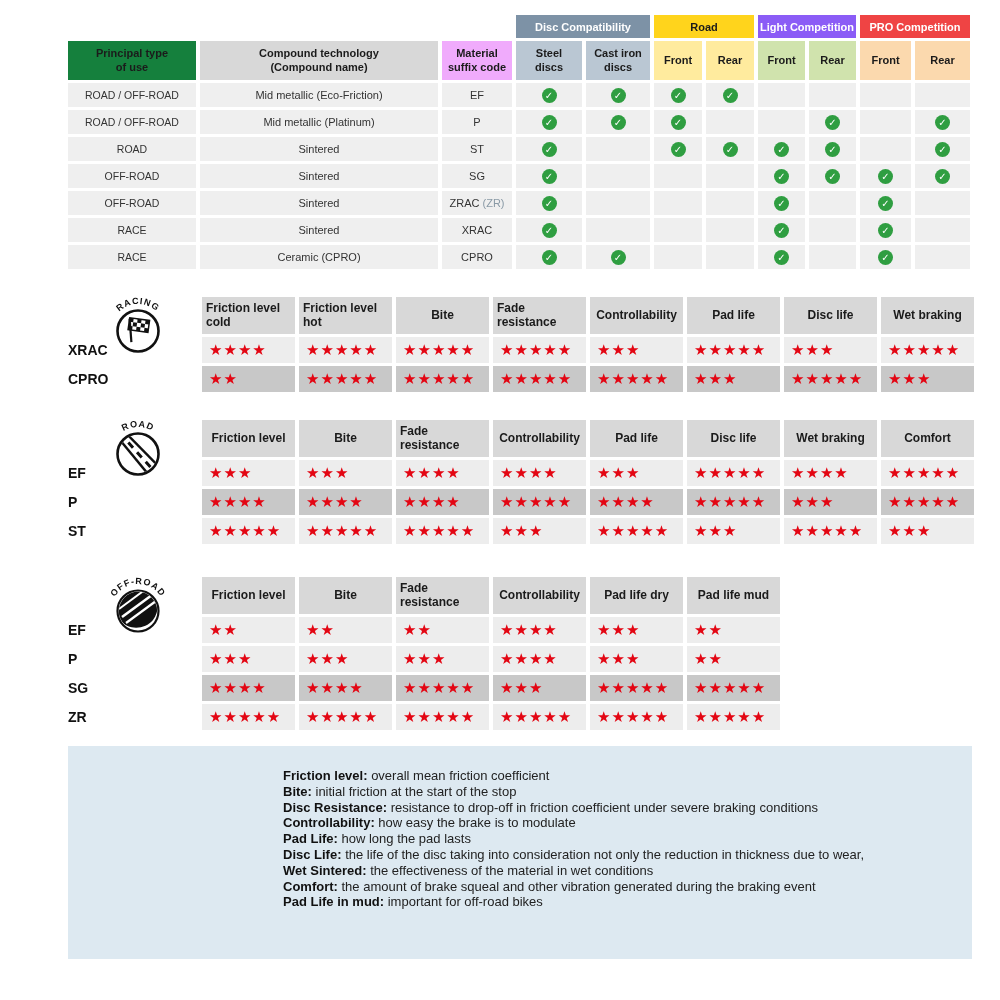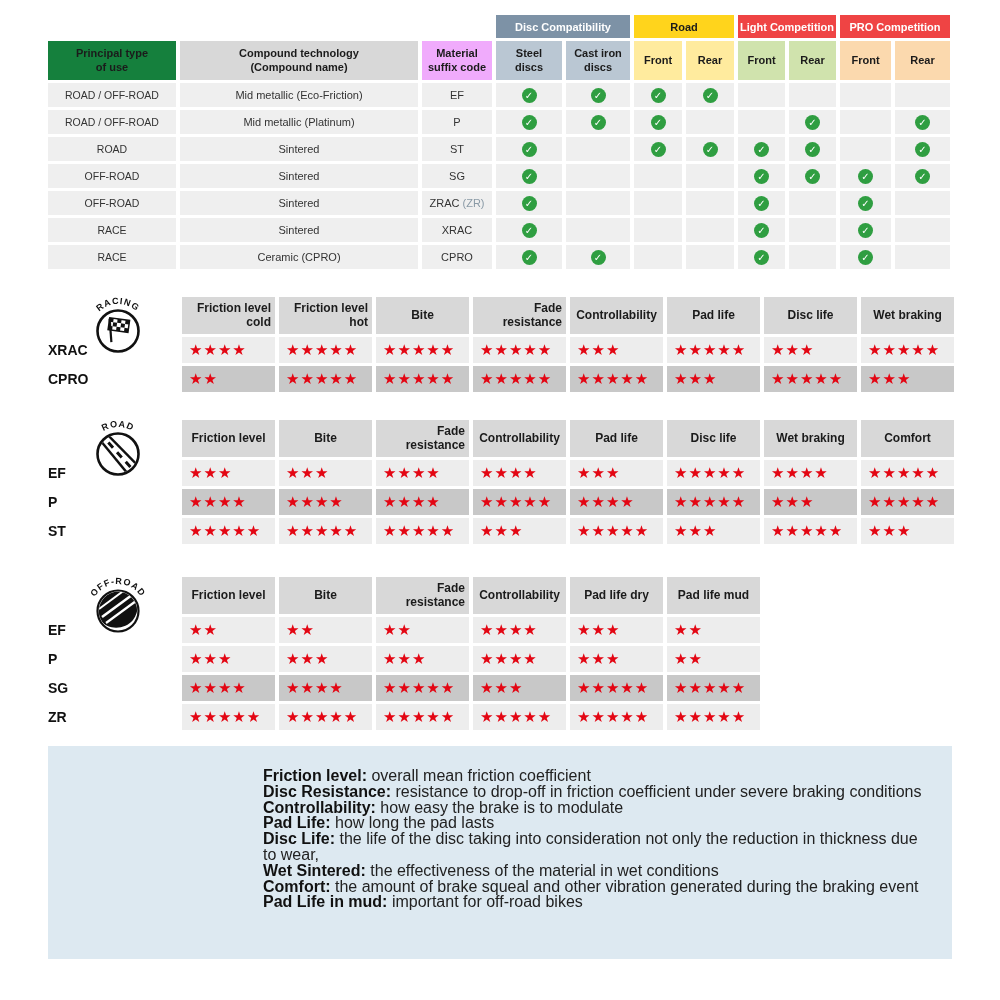--- a/index.html
+++ b/index.html
@@ -1,17 +1,17 @@
 <!DOCTYPE html>
 <html style="--check_green: #2f9e41; --star_red: #e30613; --header_gray: #d8d8d8; --row_light: #ededed; --row_dark: #c8c8c8; --cell_gray: #efefef; --legend_bg: #dde9f1;"><head>
 <meta charset="utf-8">
 <style>
   html,body{margin:0;padding:0;}
   body{width:1000px;height:1000px;background:#ffffff;font-family:"Liberation Sans",sans-serif;color:#222;}
-  .page{box-sizing:border-box;width:904px;height:1000px;padding:12px 48px 0 48px;position:relative;}
+  .page{box-sizing:border-box;width:904px;height:1000px;padding:12px 48px 0 48px;position:relative;margin-left:20px;}
 
   
   .compat{border-collapse:separate;border-spacing:4px 3px;table-layout:fixed;width:910px;margin-left:-4px;}
   .compat td{text-align:center;vertical-align:middle;overflow:hidden;}
   .compat .group{height:21px;font-size:11px;font-weight:bold;}
   .compat .colhead{height:37px;font-size:11px;font-weight:bold;white-space:pre-line;line-height:1.2;color:#1b1b1b;}
   .compat .cell{height:22px;background:#efefef;font-size:11px;color:#333;}
   .compat .use{font-size:10.5px;}
   .compat .note{color:#8a9aa6;}
   .check{display:inline-block;width:15px;height:15px;border-radius:50%;background:var(--check_green,#2f9e41);color:#fff;
@@ -23,32 +23,32 @@
   .sec-road{margin-top:12px;}
   .sec-offroad{margin-top:10px;}
   .section-icon{position:absolute;left:38px;top:-4px;}
   .arc-text{font-size:9px;font-weight:bold;letter-spacing:1px;fill:#111;font-family:"Liberation Sans",sans-serif;}
   .rt{display:grid;gap:3px 4px;}
   .rt-margin-racing{margin-top:25px;}
   .rt-margin-road{margin-top:28px;}
   .rt-margin-offroad{margin-top:33px;}
   .rt-corner{background:transparent;}
   .rt-head{background:var(--header_gray,#d8d8d8);height:37px;display:flex;align-items:center;justify-content:center;
-           text-align:right;font-weight:bold;font-size:12px;line-height:1.15;color:#1b1b1b;padding:0 4px;box-sizing:border-box;}
+           text-align:left;font-weight:bold;font-size:12px;line-height:1.15;color:#1b1b1b;padding:0 4px;box-sizing:border-box;}
   .rt-label{display:flex;align-items:center;font-weight:bold;font-size:14px;color:#111;}
   .rt-cell{height:26px;display:flex;align-items:center;padding-left:7px;box-sizing:border-box;}
   .rt-cell.light{background:var(--row_light,#ededed);}
   .rt-cell.dark{background:var(--row_dark,#c8c8c8);}
   .stars{color:var(--star_red,#e30613);font-size:15px;letter-spacing:1px;line-height:1;font-family:"DejaVu Sans",sans-serif;}
 
   
   .legend{margin-top:16px;width:904px;height:213px;background:var(--legend_bg,#dde9f1);box-sizing:border-box;
           padding:22px 30px 0 215px;}
   .legend-title{color:var(--star_red,#e30613);font-weight:bold;font-size:12px;margin-bottom:5px;}
-  .legend-line{font-size:16px;line-height:15.8px;color:#222;}
+  .legend-line{font-size:13px;line-height:15.8px;color:#222;}
   .legend-line b{color:#111;}
 </style>
 </head>
 <body>
 
 <div class="page">
 
   <table class="compat">
       <colgroup>
         <col style="width:128px">
@@ -61,21 +61,21 @@
         <col style="width:47px">
         <col style="width:47px">
         <col style="width:51px">
         <col style="width:55px">
       </colgroup>
       <tbody>
         <tr>
           <td colspan="3"></td>
           <td colspan="2" class="group" style="background:#7d92a6;color:#ffffff">Disc Compatibility</td>
           <td colspan="2" class="group" style="background:#ffd41c;color:#1b1b1b">Road</td>
-          <td colspan="2" class="group" style="background:#ef4444;color:#ffffff">Light Competition</td>
+          <td colspan="2" class="group" style="background:#8b5cf6;color:#ffffff">Light Competition</td>
           <td colspan="2" class="group" style="background:#ef4444;color:#ffffff">PRO Competition</td>
         </tr>
         <tr>
           <td class="colhead" style="background:#15803d">Principal type
 of use</td>
           <td class="colhead" style="background:#d8d8d8">Compound technology
 (Compound name)</td>
           <td class="colhead" style="background:#f0abfc">Material
 suffix code</td>
           <td class="colhead" style="background:#bac7d3">Steel
@@ -478,20 +478,21 @@
         </div>
         <div class="rt-cell light">
           <span class="stars">★★★★★</span>
         </div>
       </div>
   </section>
 
   <div class="legend">
     <div>
         <div class="legend-line"><b>Friction level: </b>overall mean friction coefficient</div>
+        <div class="legend-line"><b>Bite: </b>initial friction at the start of the stop</div>
         <div class="legend-line"><b>Disc Resistance: </b>resistance to drop-off in friction coefficient under severe braking conditions</div>
         <div class="legend-line"><b>Controllability: </b>how easy the brake is to modulate</div>
         <div class="legend-line"><b>Pad Life: </b>how long the pad lasts</div>
         <div class="legend-line"><b>Disc Life: </b>the life of the disc taking into consideration not only the reduction in thickness due to wear,</div>
         <div class="legend-line"><b>Wet Sintered: </b>the effectiveness of the material in wet conditions</div>
         <div class="legend-line"><b>Comfort: </b>the amount of brake squeal and other vibration generated during the braking event</div>
         <div class="legend-line"><b>Pad Life in mud: </b>important for off-road bikes</div>
       </div>
   </div>
 

